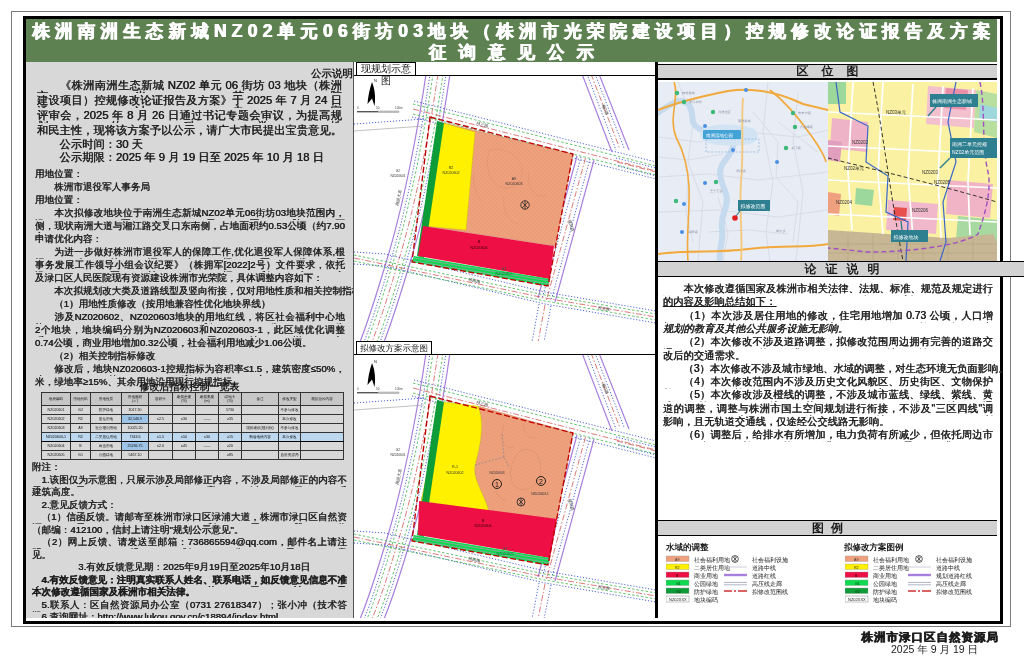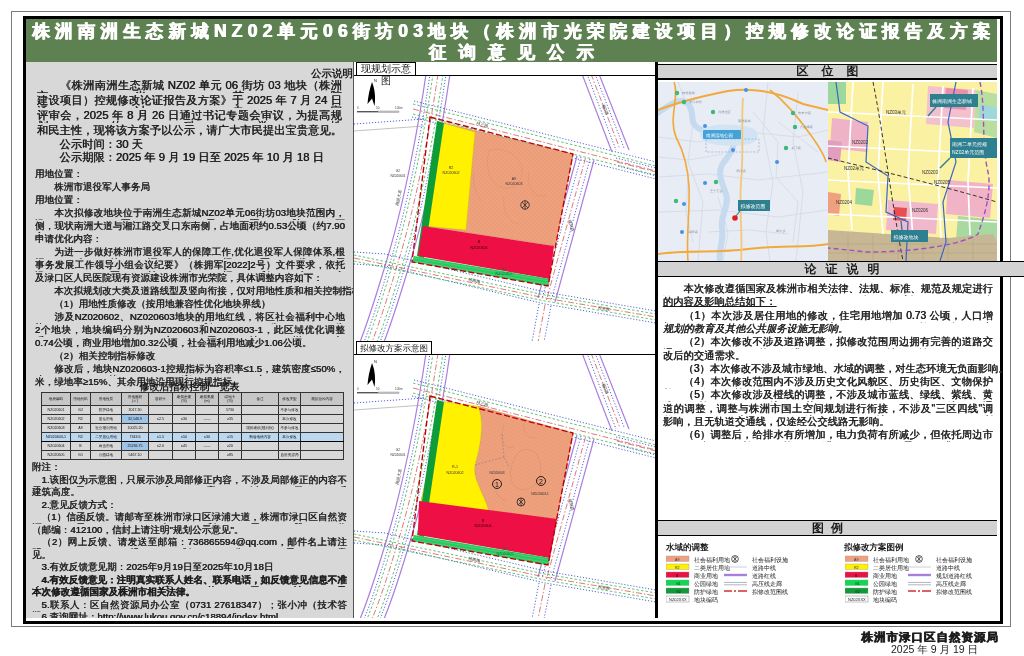--- a/index.html
+++ b/index.html
@@ -167,21 +167,21 @@
   </div>
 
   <div class="lln" style="left:6px;width:315px;top:399px;">附注：</div>
   <div class="lln lj" style="left:6px;width:315px;top:412px;"><span class="ind1"></span>1.该图仅为示意图，只展示涉及局部修正内容，不涉及局部修正的内容不展示，方案以最后</div>
   <div class="lln" style="left:6px;width:315px;top:424px;">建筑高度。</div>
   <div class="lln" style="left:6px;width:315px;top:437px;"><span class="ind1"></span>2.意见反馈方式：</div>
   <div class="lln lj" style="left:6px;width:315px;top:449px;"><span class="ind1"></span>（1）信函反馈。请邮寄至株洲市渌口区渌浦大道，株洲市渌口区自然资源局空间利用股收</div>
   <div class="lln" style="left:6px;width:315px;top:462px;">（邮编：412100，信封上请注明"规划公示意见"。</div>
   <div class="lln lj" style="left:6px;width:315px;top:474px;"><span class="ind1"></span>（2）网上反馈、请发送至邮箱：736865594@qq.com，邮件名上请注明"规划公示意</div>
   <div class="lln" style="left:6px;width:315px;top:487px;">见。</div>
-  <div class="lln" style="left:6px;width:315px;top:499px;"><span class="ind1"></span>3.有效反馈意见期：2025年9月19日至2025年10月18日</div>
+  <div class="lln" style="left:6px;width:315px;top:499px;text-align:center;"><span class="ind1"></span>3.有效反馈意见期：2025年9月19日至2025年10月18日</div>
   <div class="lln lj" style="left:6px;width:315px;top:512px;font-weight:bold;"><span class="ind1"></span>4.有效反馈意见：注明真实联系人姓名、联系电话，如反馈意见信息不准确或不完整无法及</div>
   <div class="lln" style="left:6px;width:315px;top:524px;font-weight:bold;">本次修改遵循国家及株洲市相关法律。</div>
   <div class="lln lj" style="left:6px;width:315px;top:537px;"><span class="ind1"></span>5.联系人：区自然资源局办公室（0731 27618347）；张小冲（技术答疑：15197370062）</div>
   <div class="lln" style="left:6px;width:315px;top:549px;"><span class="ind1"></span>6.查询网址：http://www.lukou.gov.cn/c18894/index.html</div>
 </div>
 
 <div id="midcol" class="abs" style="left:353px;top:62px;width:302px;height:556px;background:#fff;border-left:1px solid #555;box-sizing:content-box;">
 
   <div class="abs t" style="left:2px;top:0px;width:58px;height:12px;border:1px solid #000;font-size:10px;line-height:12px;text-align:center;background:#fff;">现规划示意图</div>
 

